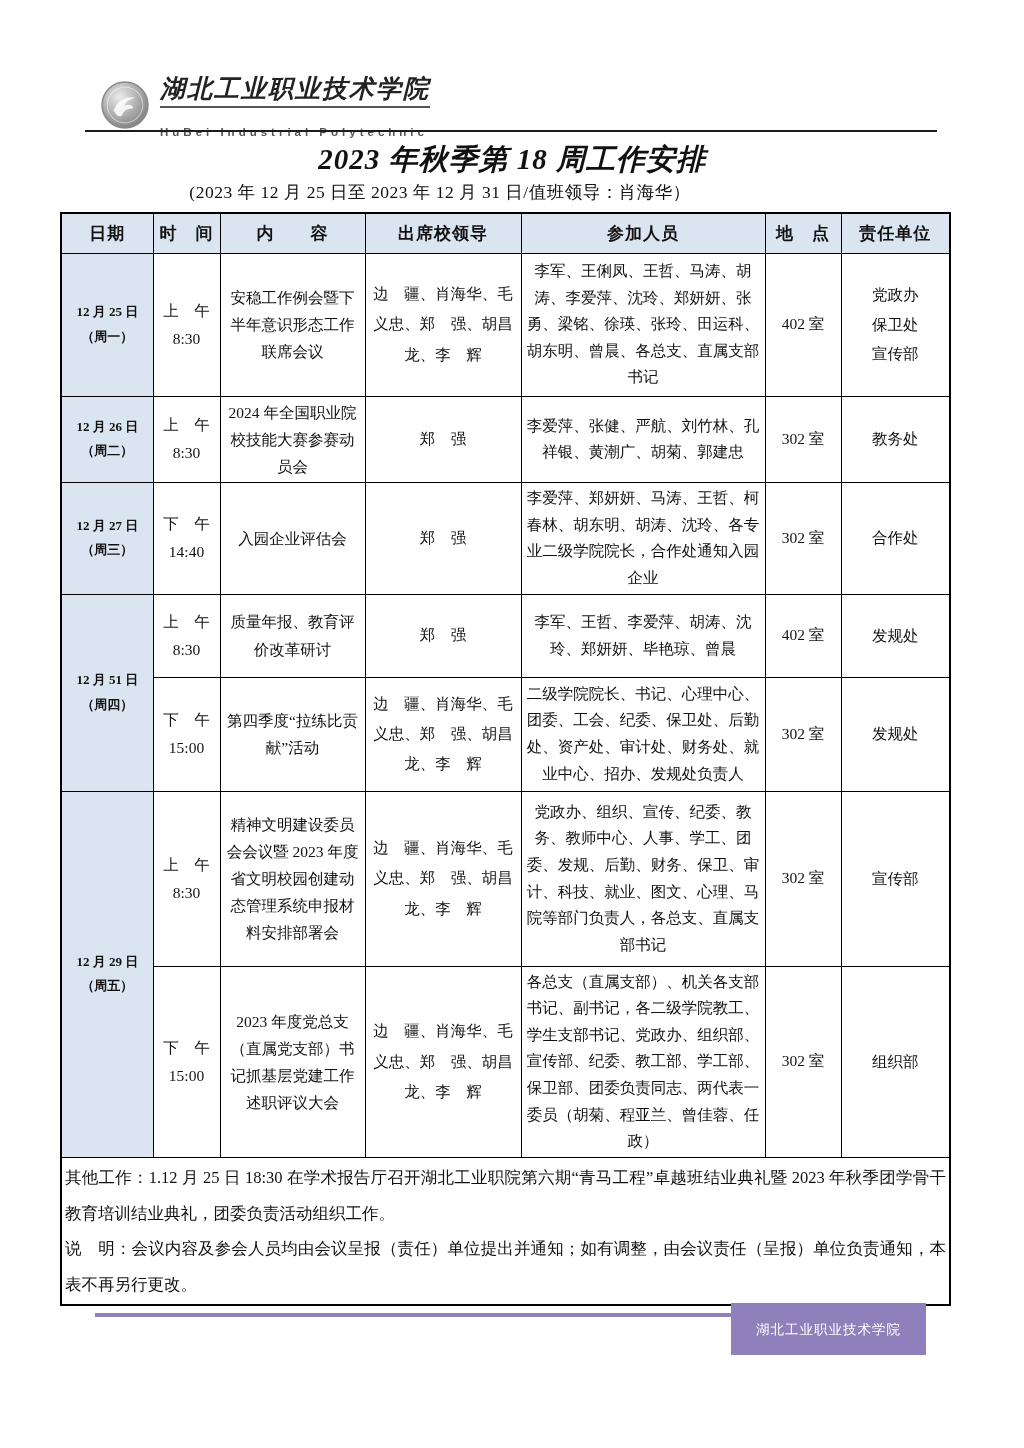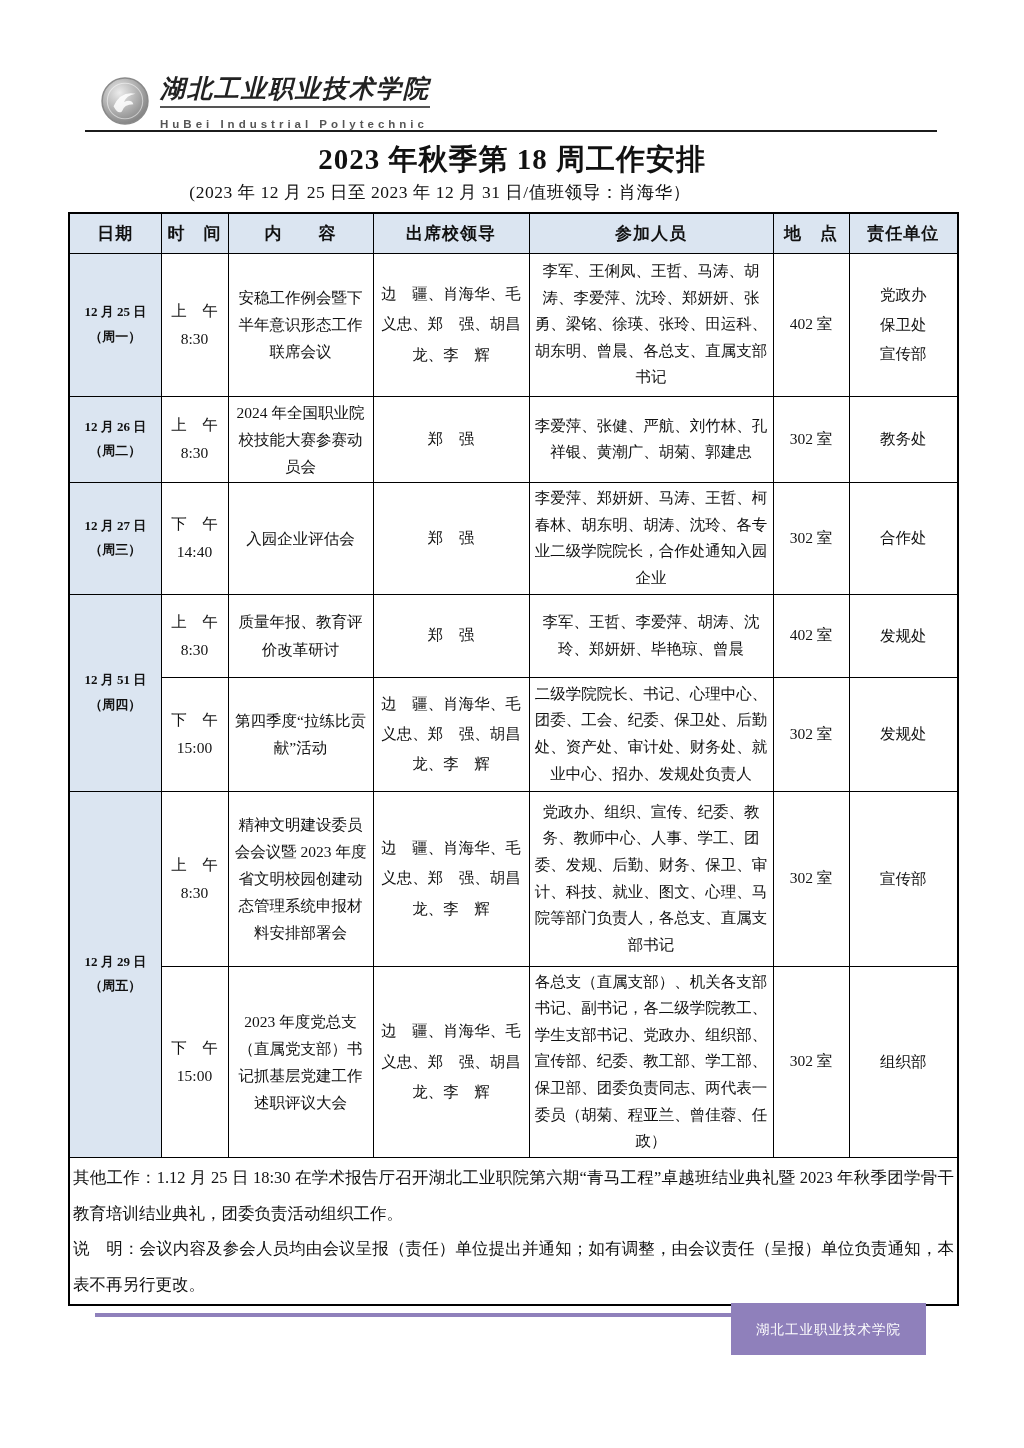--- a/index.html
+++ b/index.html
@@ -18,48 +18,48 @@
     left: 100px; top: 72px;
     display: flex; align-items: center; gap: 10px;
   }
   .emblem { width: 50px; height: 50px; flex: 0 0 auto; }
   .logo-text-block { display: flex; flex-direction: column; }
   .logo-cn {
     font-size: 25px; font-weight: bold; font-style: italic;
     letter-spacing: 2px; color: #222; white-space: nowrap;
   }
   .logo-en {
-    margin-top: 1px; padding-top: 10px;
+    margin-top: 1px; padding-top: 18px;
     border-top: 2px solid #555;
     font-family: "Liberation Sans", "DejaVu Sans", sans-serif;
     font-size: 11.5px; font-weight: bold; letter-spacing: 4px;
     color: #555; white-space: nowrap;
   }
   .page-rule {
     position: absolute;
     left: 85px; top: 130px;
     width: 852px; height: 2px;
     background: #1c1c1c;
   }
   .doc-title {
     position: absolute;
     left: 0; top: 140px; width: 1024px;
     text-align: center;
-    font-size: 29px; font-weight: bold; letter-spacing: 1px;
+    font-size: 29px; font-weight: bold; letter-spacing: 1px; font-style: italic;
   }
   .doc-subtitle {
     position: absolute;
     left: 0; top: 180px; width: 880px;
     text-align: center;
     font-size: 17.5px; letter-spacing: 0.5px;
   }
   
   table.sched {
     position: absolute;
-    left: 68px; top: 212px;
+    left: 60px; top: 212px;
     width: 889px;
     border-collapse: collapse;
     table-layout: fixed;
     border: 2px solid #000;
     font-size: 15.5px;
   }
   table.sched col.c-date { width: 92px; }
   table.sched col.c-time { width: 67px; }
   table.sched col.c-content { width: 145px; }
   table.sched col.c-leaders { width: 156px; }

